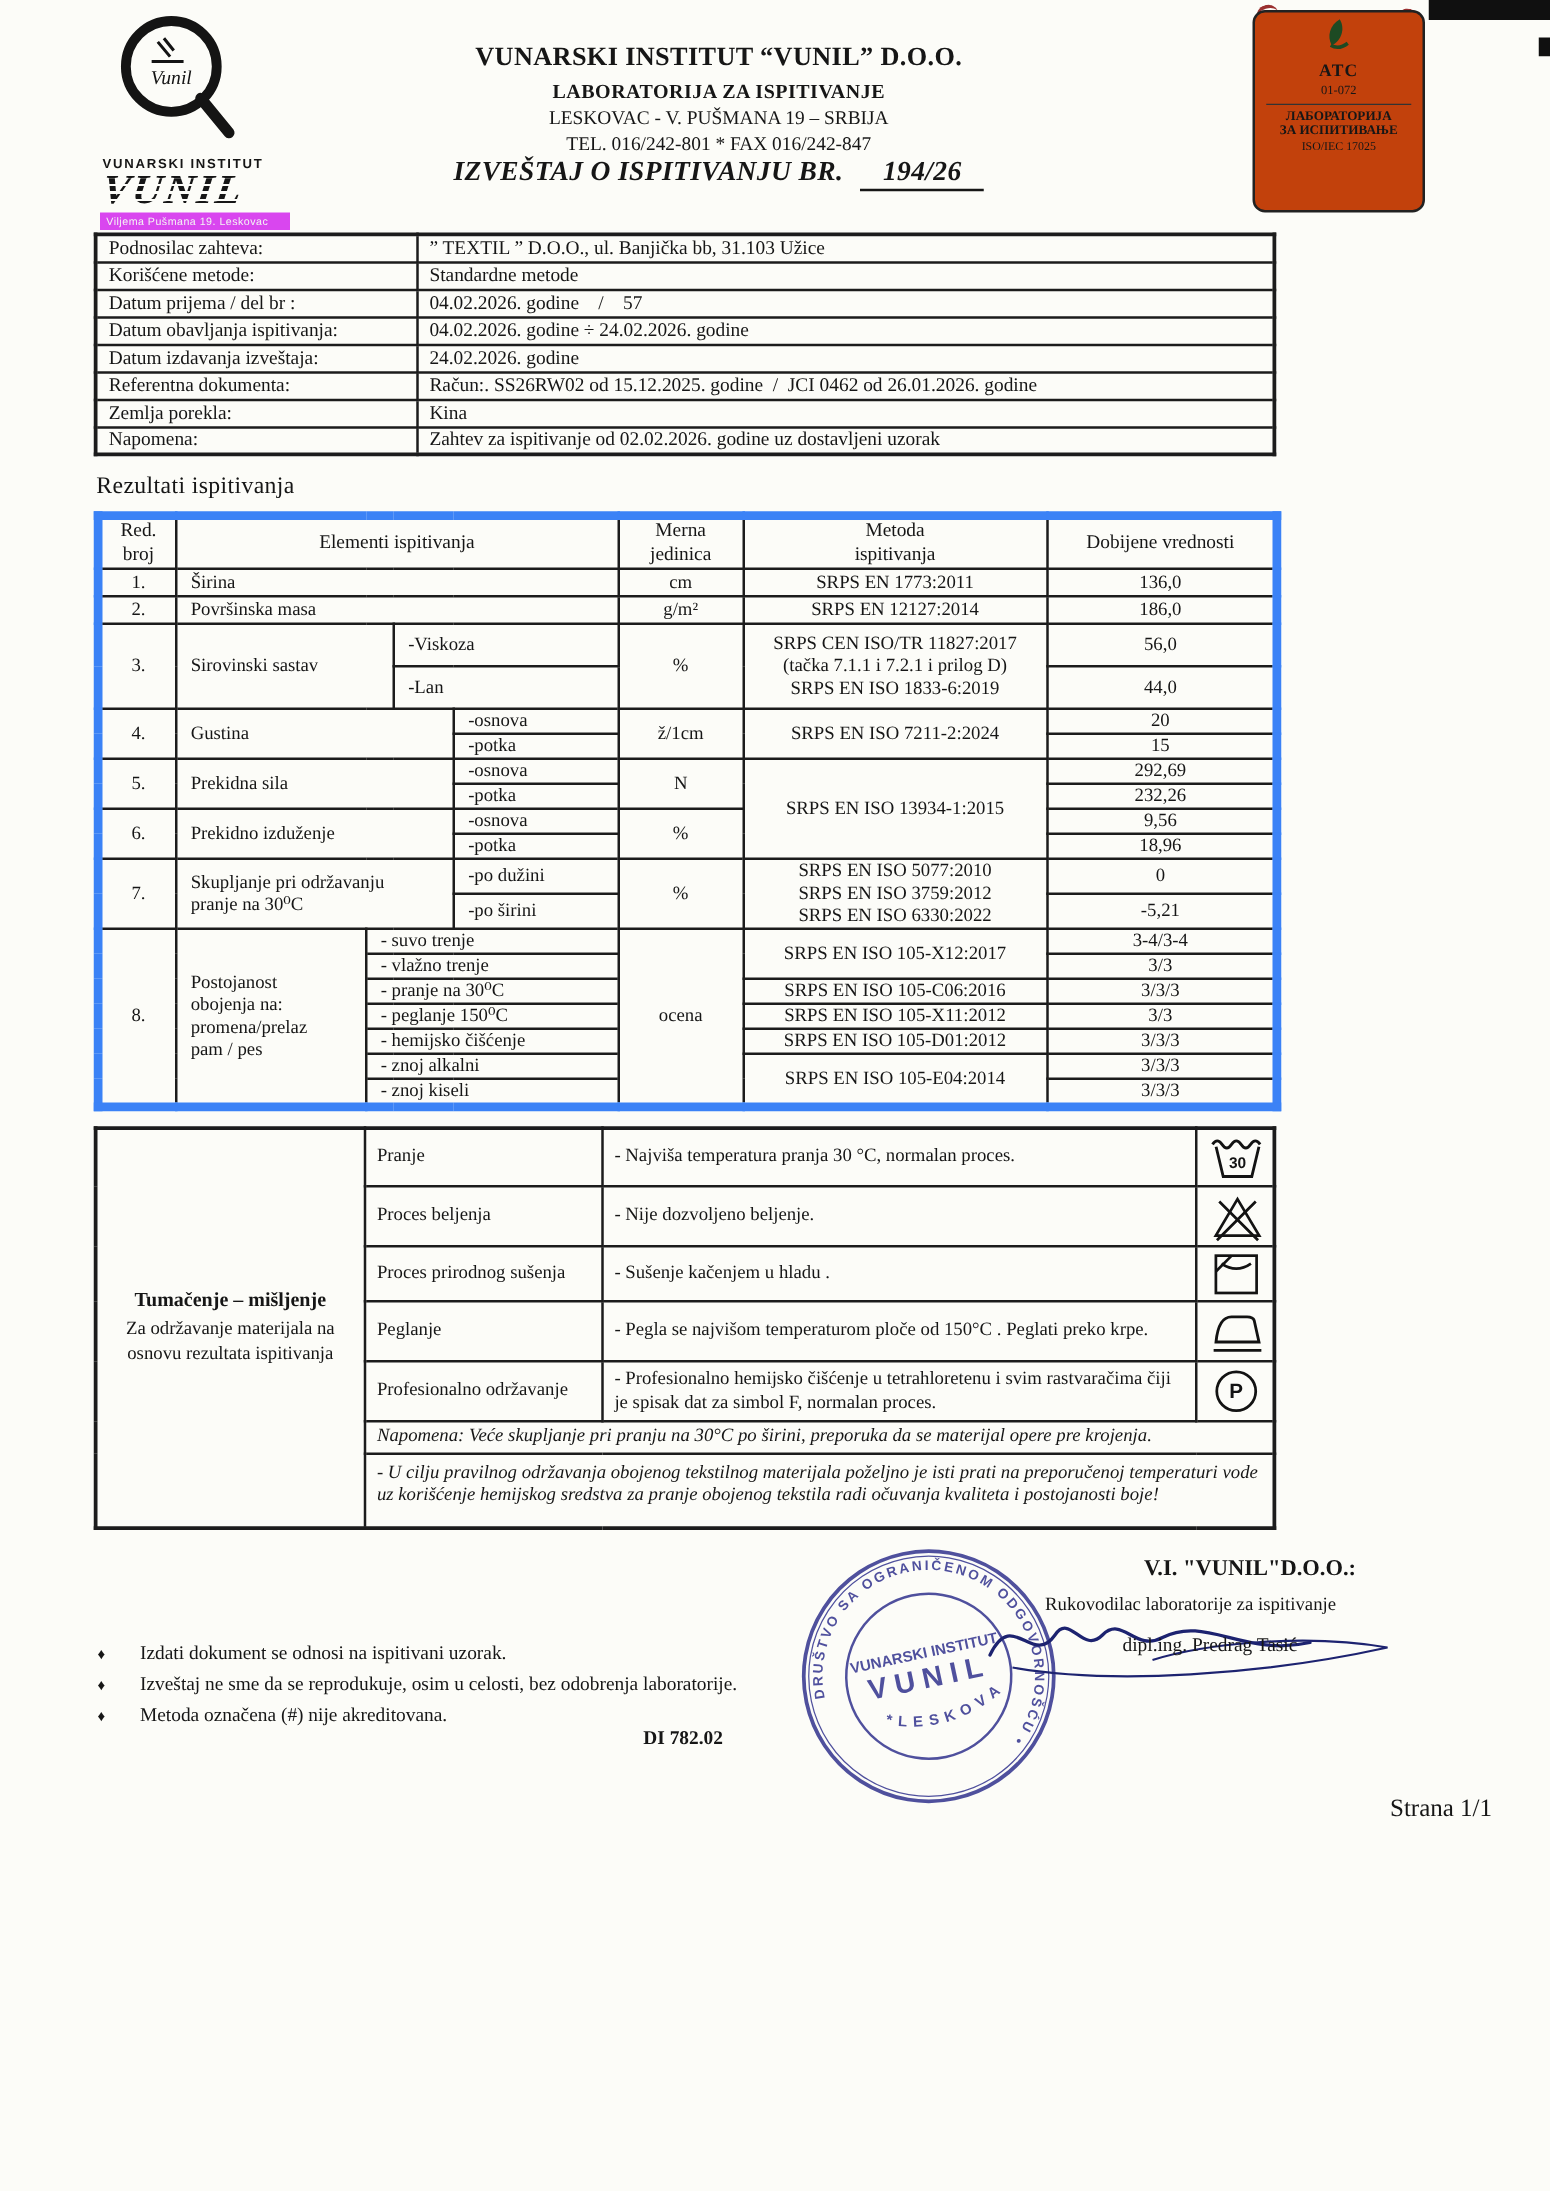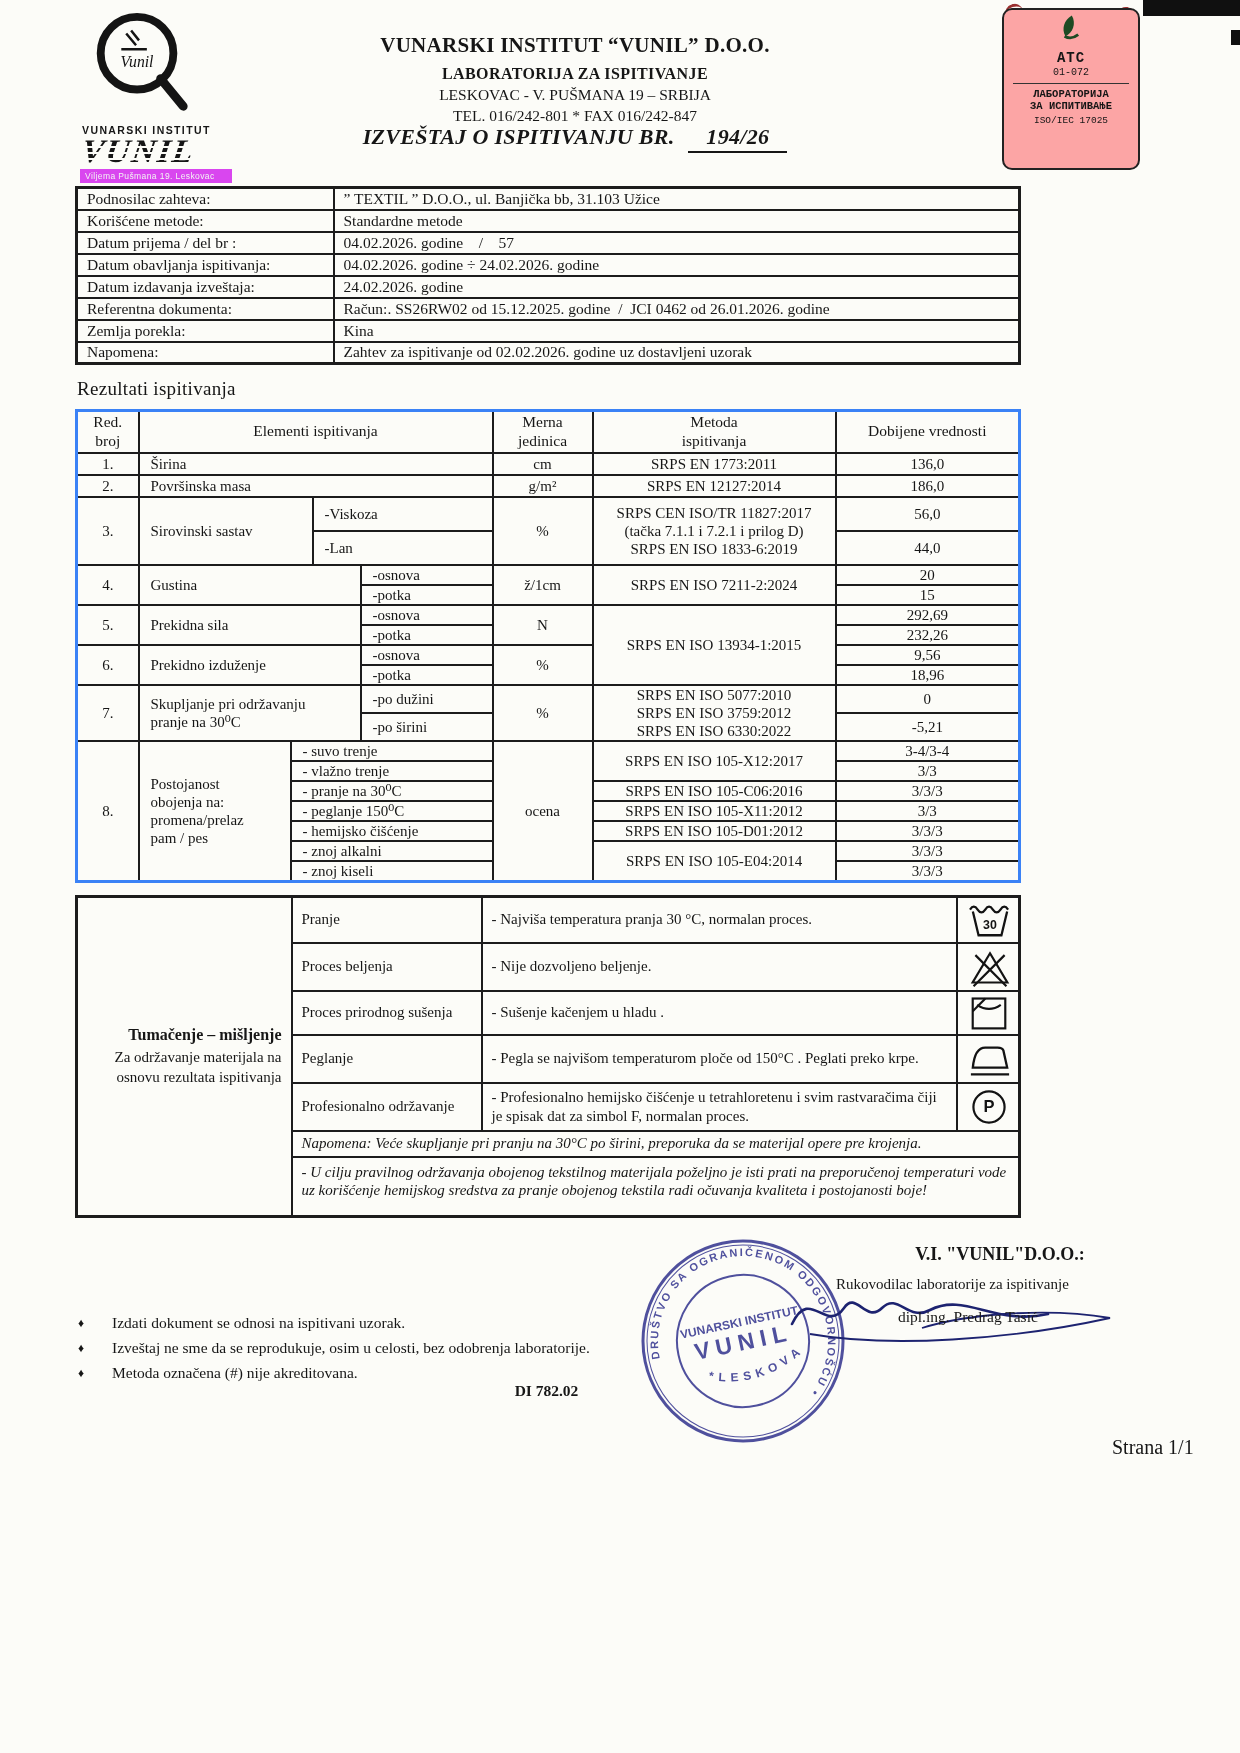--- a/index.html
+++ b/index.html
@@ -24,51 +24,51 @@
             font-size:8.5px;padding:2px 5px;width:152px;letter-spacing:.4px}
   .head-center{position:absolute;left:290px;top:33px;width:570px;text-align:center}
   .inst-name{font-size:21px;font-weight:bold;letter-spacing:.3px}
   .inst-lab{font-size:16px;font-weight:bold;margin-top:7px;letter-spacing:.4px}
   .inst-addr,.inst-tel{font-size:15.5px;margin-top:3px}
   .report-title{position:absolute;left:290px;top:124px;width:570px;text-align:center;
                 font-size:22px;font-weight:bold;font-style:italic;letter-spacing:.3px}
   .report-number{display:inline-block;border-bottom:2.5px solid #161616;padding:0 18px 1px 18px;margin-left:8px}
 
   .badge{position:absolute;left:1002px;top:8px;width:138px;height:162px;border:2.5px solid #222;
-         border-radius:10px;text-align:center;font-family:Liberation Mono, monospace;padding-top:3px;background:#fca5a5}
+         border-radius:10px;text-align:center;font-family:Liberation Serif, serif;padding-top:3px;background:#c2410c}
   .badge-atc{font-size:14px;font-weight:bold;letter-spacing:1px}
   .badge-code{font-size:10px;margin-top:1px}
   .badge-div{border:none;border-top:1.5px solid #333;margin:5px 9px 4px 9px}
   .badge-l1,.badge-l2{font-size:10.5px;font-weight:bold}
   .badge-l3{font-size:9.5px;margin-top:3px}
 
   
   .flow{position:absolute;left:75px;top:186px;width:943px}
   table{border-collapse:collapse;table-layout:fixed;width:943px}
   td{border:2px solid #1c1c1c;vertical-align:middle}
 
   .info-table{border:3px solid #1c1c1c}
   .info-table td{font-size:15.5px;height:22px;padding:0 9px}
   .info-table .val{white-space:pre-wrap}
 
   .section-title{font-size:19px;margin:13px 0 9px 2px;letter-spacing:.3px}
 
-  .results-table{border:3px solid #3b82f6}
+  .results-table{border:7px solid #3b82f6}
   .results-table td{font-size:15px;text-align:center;padding:0 5px;line-height:1.2}
   .results-table .tl{text-align:left;padding-left:11px}
   .rt-head td{height:42px;font-size:15.5px}
   .rh-a td{height:22px}
   .rh-b td{height:34px}
   .rh-c td{height:20px}
   .rh-d td{height:28px}
   .rh-e td{height:19px}
 
   .care-table{border:3px solid #1c1c1c;margin-top:12px}
   .care-table td{font-size:15px;padding:2px 9px;line-height:1.25}
-  .care-head{text-align:right;padding:4px 10px}
+  .care-head{text-align:center;padding:4px 10px}
   .care-head .b1{font-weight:bold;font-size:16px;margin-bottom:3px}
   .care-head .b2{font-size:15px;line-height:1.3}
   .ch-a td{height:38px}
   .ch-b td{height:46px}
   .cnote1 td{height:26px;font-style:italic}
   .cnote2 td{height:60px;font-style:italic;vertical-align:top;padding-top:5px}
   .icon-cell{text-align:center;padding:1px}
   .care-icon{display:inline-block;vertical-align:middle}
   .st{fill:none;stroke:#131313;stroke-width:2.4px}
   .icon-num{font-family:"Liberation Sans",sans-serif;font-size:13px;font-weight:bold;fill:#131313;text-anchor:middle}

